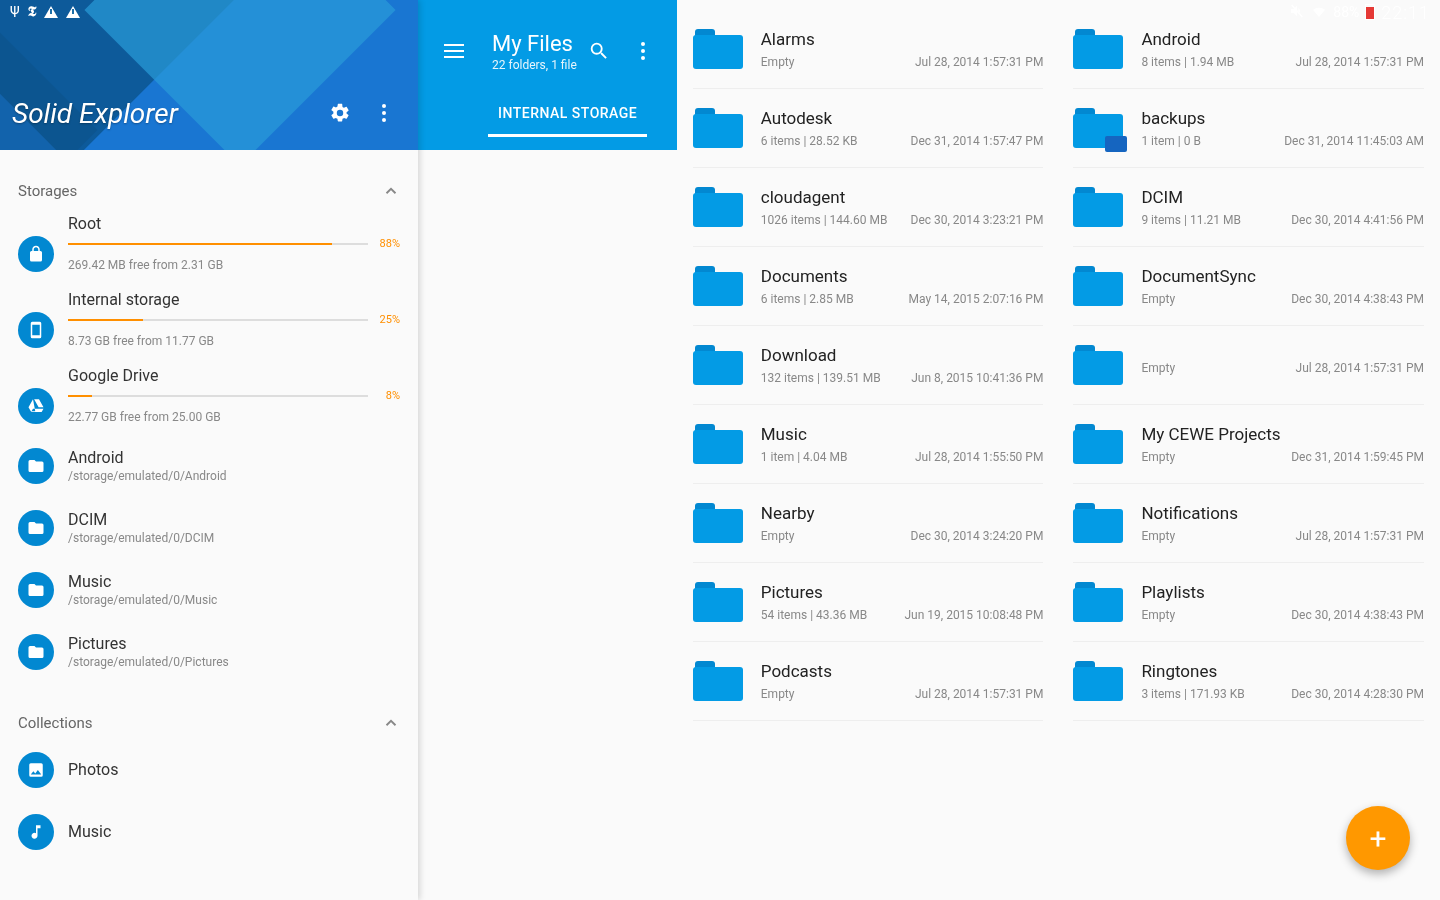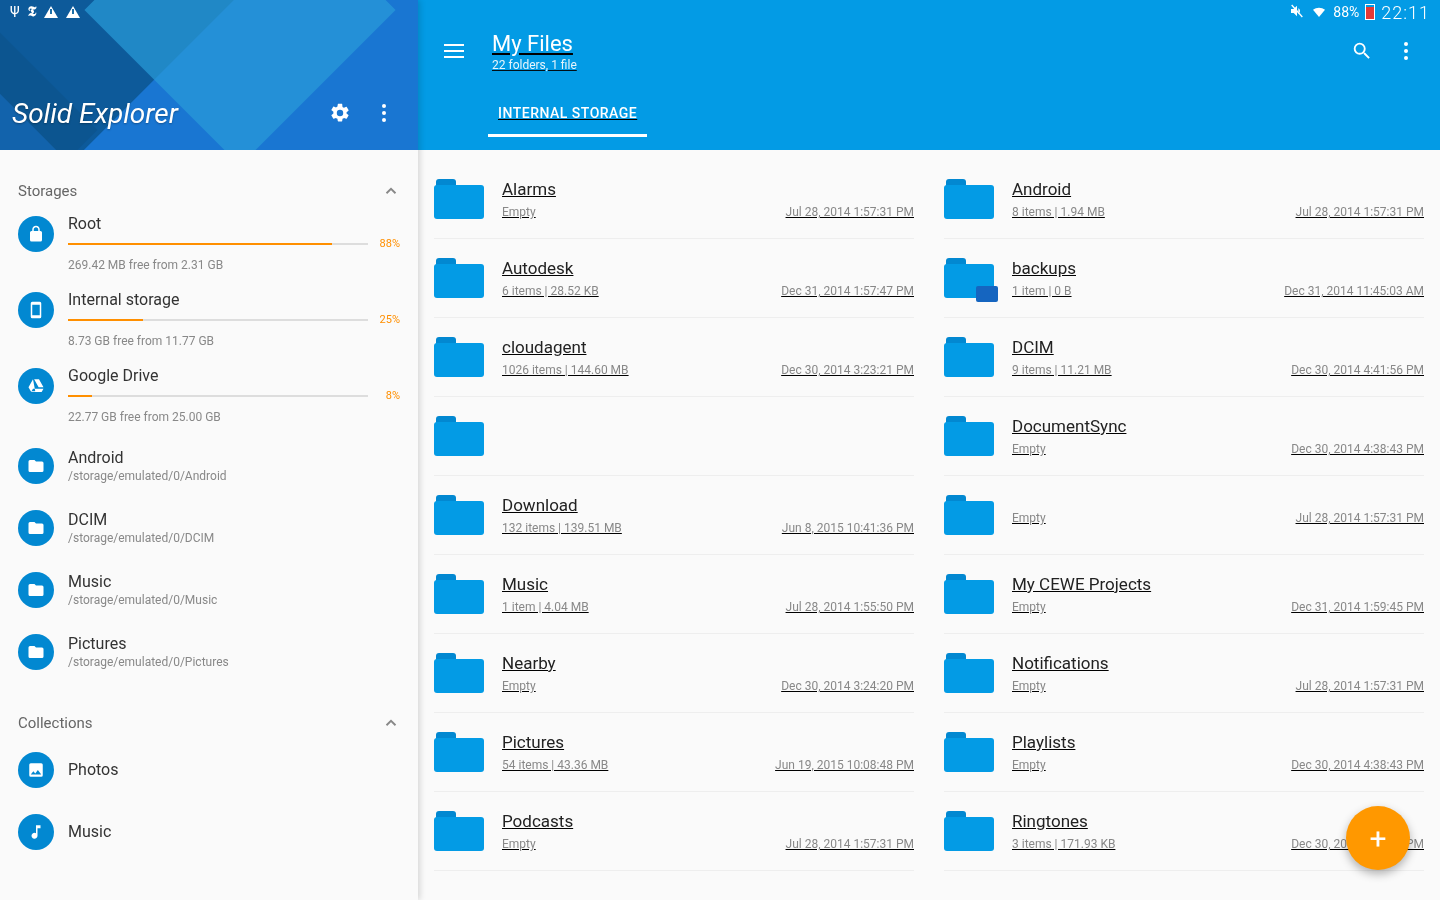--- a/index.html
+++ b/index.html
@@ -25,38 +25,38 @@
   .side-hero-row { position: absolute; bottom: 15px; left: 0; right: 0; display: flex; align-items: center; padding: 0 12px; }
   .app-title { font-size: 28px; font-weight: 400; flex: 1; text-shadow: 0 1px 2px rgba(0,0,0,0.3); font-style: italic; }
   .side-icon-btn { width: 44px; height: 44px; display: flex; align-items: center; justify-content: center; color: #fff; }
 
   .side-body { flex: 1; overflow-y: auto; padding-bottom: 30px; }
   .section-header { display: flex; align-items: center; padding: 32px 18px 6px; color: #666; font-size: 15px; }
   .section-header .chev { margin-left: auto; }
   .chev { width: 18px; height: 18px; }
   .chev svg { width: 100%; height: 100%; }
 
-  .storage-item { display: flex; padding: 8px 18px 10px; align-items: flex-start; }
+  .storage-item { display: flex; padding: 8px 18px 10px; align-items: flex-end; }
   .circle-icon { width: 36px; height: 36px; border-radius: 50%; background: #0288d1; display: flex; align-items: center; justify-content: center; color: #fff; flex-shrink: 0; margin-top: 2px; }
   .storage-body { flex: 1; margin-left: 14px; }
   .storage-name { font-size: 16px; color: #333; }
   .storage-bar-row { display: flex; align-items: center; margin-top: 4px; }
   .storage-bar { flex: 1; height: 2px; background: #ddd; position: relative; }
   .storage-bar .fill { position: absolute; left: 0; top: 0; bottom: 0; background: #ff8f00; }
   .storage-pct { font-size: 11px; color: #ff8f00; margin-left: 4px; min-width: 28px; text-align: right; }
   .storage-sub { font-size: 12px; color: #888; margin-top: 8px; }
 
   .bookmark-item, .collection-item { display: flex; align-items: center; padding: 12px 18px; }
   .bm-body { margin-left: 14px; }
   .bm-name { font-size: 16px; color: #333; }
   .bm-sub { font-size: 12px; color: #888; margin-top: 2px; }
   .col-name { font-size: 16px; color: #333; margin-left: 14px; }
 
   
-  .main { flex: 1; display: flex; flex-direction: column; background: #fafafa; position: relative; text-decoration: underline; }
+  .main { flex: 1; display: flex; flex-direction: row; background: #fafafa; position: relative; }
   .appbar { background: #039be5; color: #fff; height: 150px; display: flex; flex-direction: column; }
   .appbar-top { display: flex; align-items: center; height: 90px; padding: 12px 12px 0; }
   .hamburger { width: 48px; height: 48px; display: flex; align-items: center; justify-content: center; }
   .hamburger .lines, .hamburger .lines::before, .hamburger .lines::after { content: ""; display: block; width: 20px; height: 2px; background: #fff; }
   .hamburger .lines::before { transform: translateY(-6px); }
   .hamburger .lines::after { transform: translateY(4px); }
   .appbar-title { margin-left: 14px; }
   .appbar-title .t1 { font-size: 22px; font-weight: 400; }
   .appbar-title .t2 { font-size: 12px; opacity: 0.9; margin-top: 2px; }
   .appbar-actions { margin-left: auto; display: flex; }
@@ -380,20 +380,29 @@
               <span class="file-sub">9 items  |  11.21 MB</span>
               <span class="file-date">Dec 30, 2014 4:41:56 PM</span>
             </div>
   </div>
         </div>
         <div class="file-item">
           <div class="folder-icon">
             <div class="tab-part"></div>
             <div class="body-part"></div>
           </div>
+  <div class="file-body">
+    <div class="file-row1">
+              <span class="file-name">Documents</span>
+            </div>
+    <div class="file-row2">
+              <span class="file-sub">6 items  |  2.85 MB</span>
+              <span class="file-date">May 14, 2015 2:07:16 PM</span>
+            </div>
+  </div>
         </div>
         <div class="file-item">
           <div class="folder-icon">
             <div class="tab-part"></div>
             <div class="body-part"></div>
           </div>
   <div class="file-body">
     <div class="file-row1">
               <span class="file-name">DocumentSync</span>
             </div>

